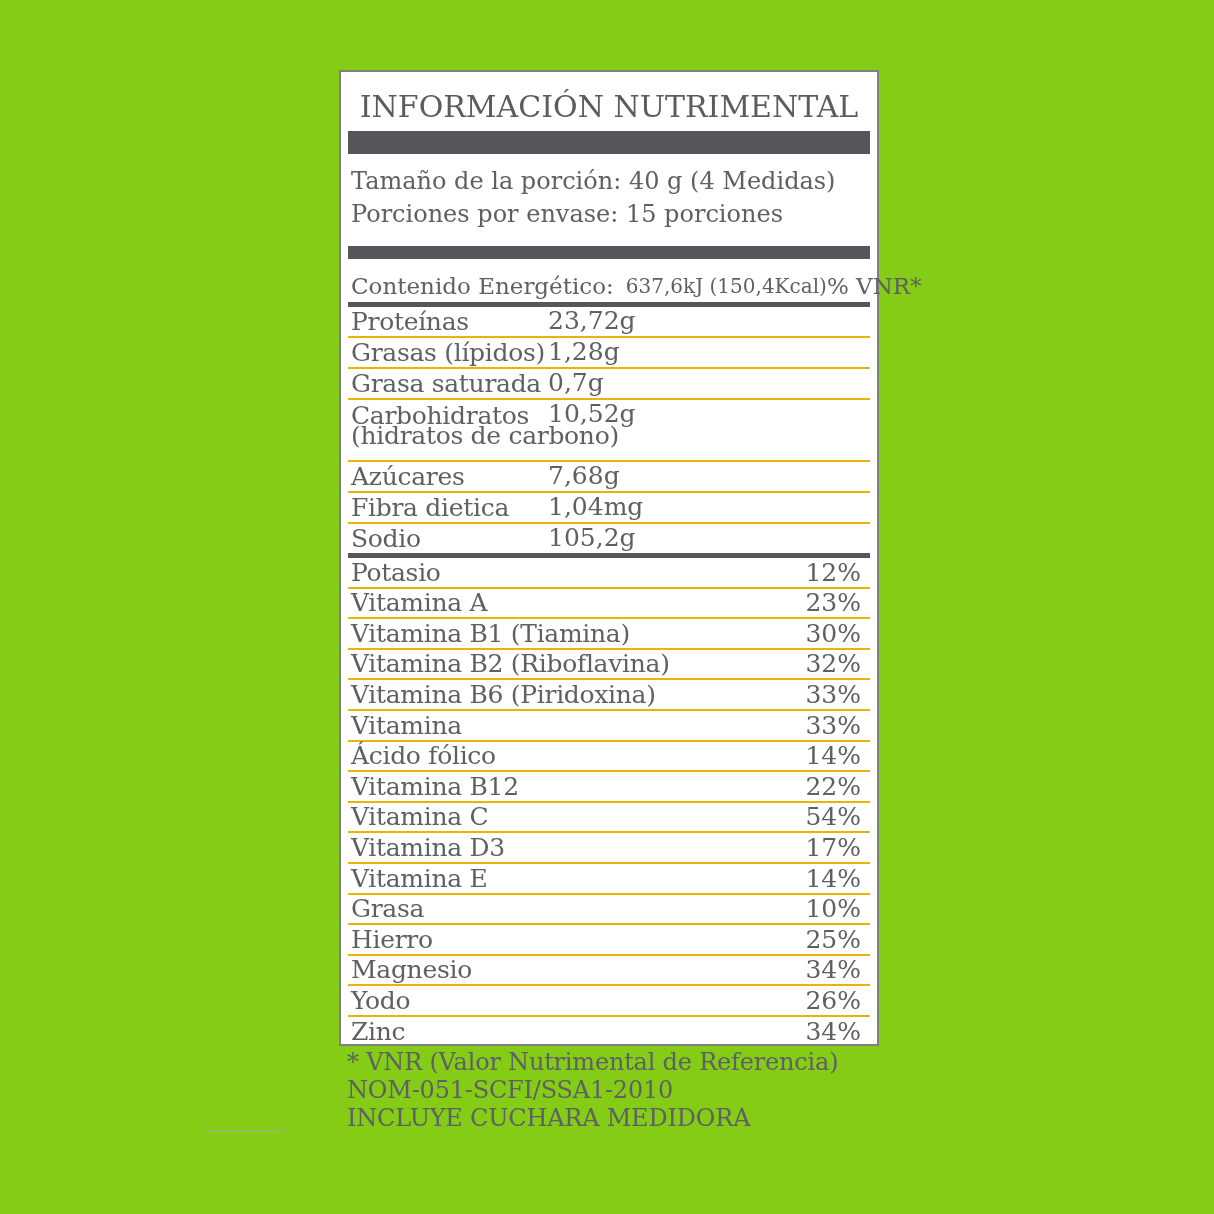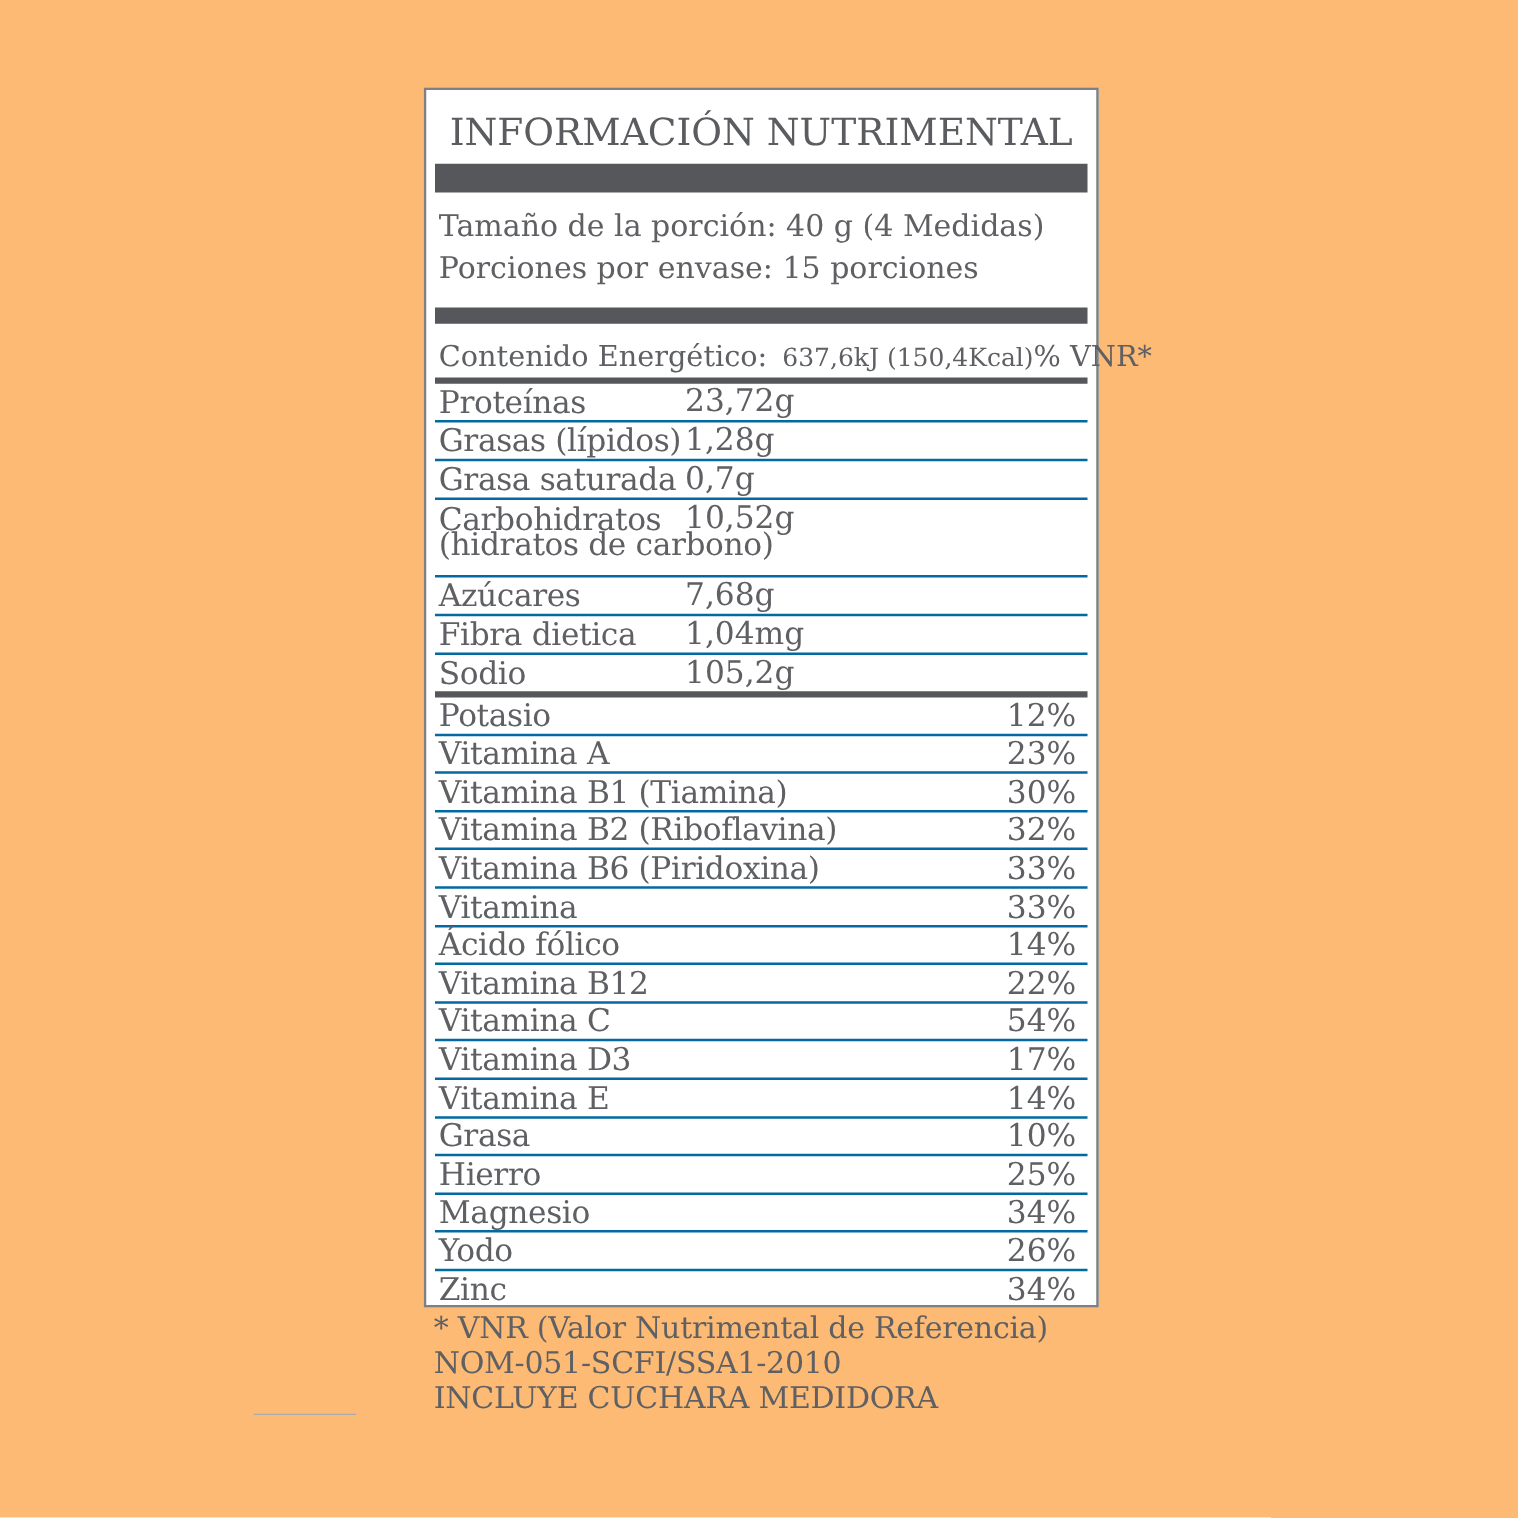--- a/index.html
+++ b/index.html
@@ -1,17 +1,17 @@
 <!DOCTYPE html>
 <html><head>
 <meta charset="utf-8">
 <style>
   html,body{margin:0;padding:0;background:#ffffff;}
   .canvas{
-    position:relative;width:1214px;height:1214px;background:#fdba74;overflow:hidden;
+    position:relative;width:1214px;height:1214px;background:#84cc16;overflow:hidden;
     font-family:"DejaVu Serif","Liberation Serif",serif;color:#5f6063;
   }
   .panel{
     position:absolute;left:339px;top:70px;width:540px;height:976px;
     border:2px solid #7f8083;box-sizing:border-box;padding:0 7px;background:#ffffff;
   }
   .title{
     margin-top:16px;font-size:30px;line-height:38px;text-align:center;
     white-space:nowrap;letter-spacing:0px;color:#5b5c5f;
   }
@@ -22,21 +22,21 @@
   .serving div{white-space:nowrap;}
   .energy{
     height:40px;display:flex;align-items:flex-end;padding:0 0 3px 3px;white-space:nowrap;
   }
   .e-label{font-size:23px;line-height:26px;}
   .e-value{font-size:20px;line-height:25px;margin-left:12px;}
   .e-vnr{font-size:23px;line-height:26px;margin-left:auto;}
   .thick{height:5px;background:#56575b;}
   .rows{}
   .row{
-    position:relative;height:29px;border-bottom:2px solid #0369a1;
+    position:relative;height:29px;border-bottom:2px solid #eab308;
     display:flex;align-items:flex-end;padding-left:3px;box-sizing:content-box;
   }
   .row .name{font-size:25px;line-height:28px;letter-spacing:-0.3px;white-space:nowrap;}
   .row .gval{
     position:absolute;left:200px;width:180px;bottom:1px;
     font-size:25px;line-height:28px;
   }
   .row.double{height:60px;display:block;}
   .row.double .name1{position:absolute;left:3px;top:2px;font-size:25px;}
   .row.double .gval{top:0;bottom:auto;}

